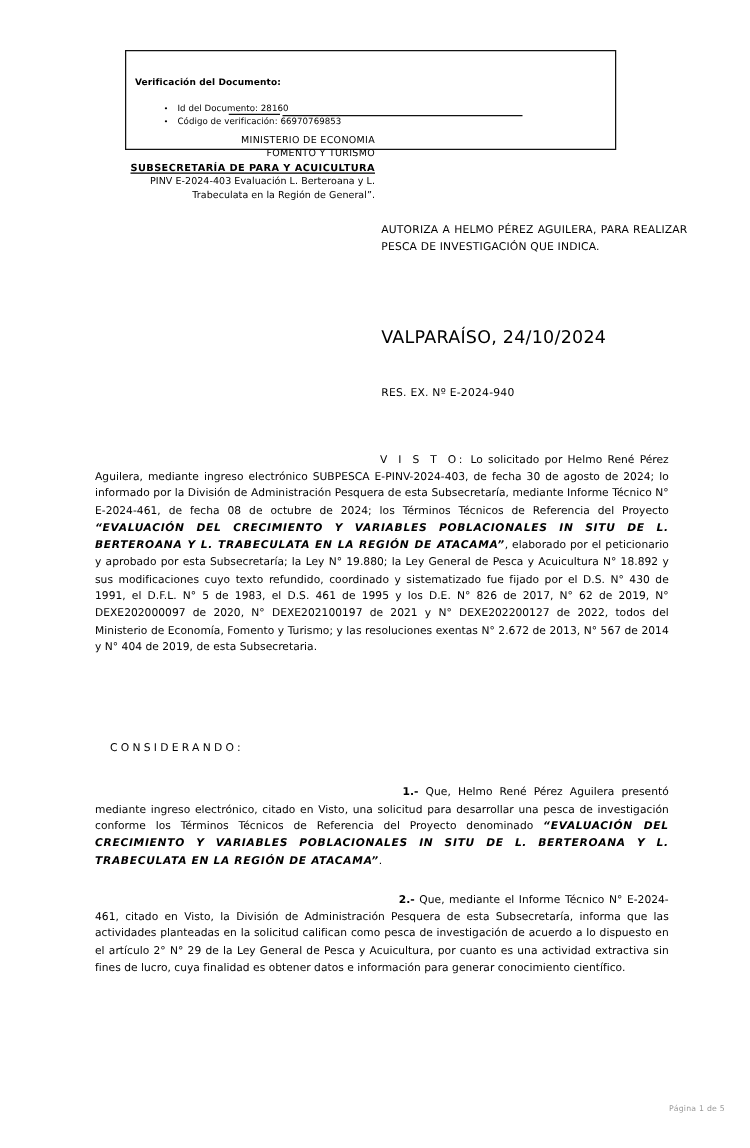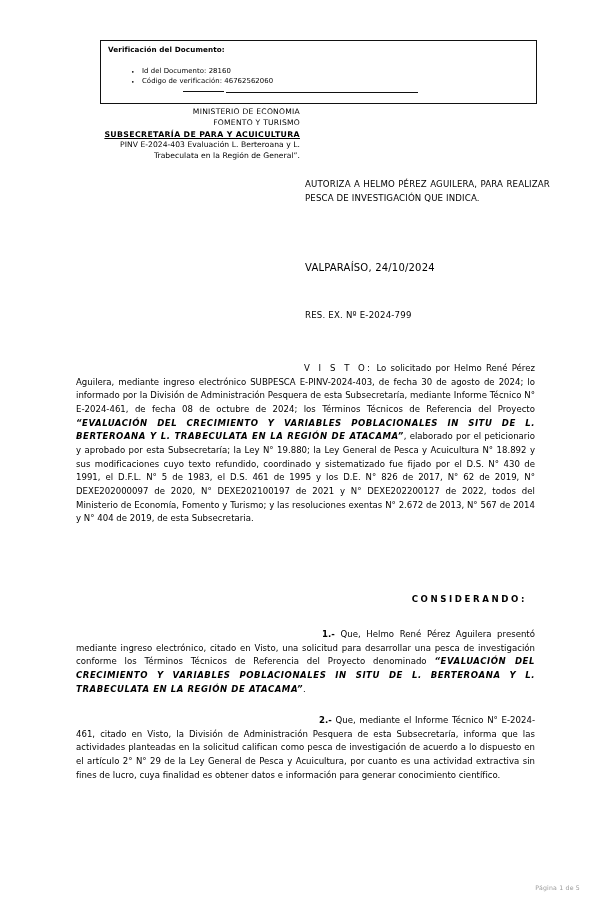--- a/index.html
+++ b/index.html
@@ -21,24 +21,24 @@
     position: absolute;
     inset: 0;
     background: #ffffff;
   }
 
   
   .verif-box {
     position: absolute;
     left: 100px;
     top: 40px;
-    width: 437px;
+    width: 393px;
     border: 1.3px solid #111;
     background: #fff;
-    padding: 4px 5px 4px 7px;
+    padding: 20px 5px 4px 7px;
     box-sizing: border-box;
   }
   .verif-title {
     font-size: 7.2px;
     font-weight: bold;
     letter-spacing: 0.1px;
     line-height: 1.25;
     margin-bottom: 1px;
   }
   .verif-list {
@@ -112,21 +112,21 @@
     line-height: 1.62;
     text-align: justify;
     text-align-last: left;
     letter-spacing: 0.15px;
   }
 
   .place-date {
     position: absolute;
     left: 305px;
     top: 262px;
-    font-size: 10px;
+    font-size: 14px;
     letter-spacing: 0.2px;
   }
 
   .res-number {
     position: absolute;
     left: 305px;
     top: 310px;
     font-size: 8.6px;
     letter-spacing: 0.2px;
   }
@@ -137,26 +137,26 @@
     left: 76px;
     width: 459px;
     font-size: 8.55px;
     line-height: 1.60;
     text-align: justify;
     letter-spacing: 0.02px;
   }
   #visto-block { top: 362px; }
   #considerando-heading {
     position: absolute;
-    left: 68px;
+    left: 88px;
     top: 594px;
     width: 459px;
-    text-align: right;
+    text-align: left;
     font-size: 8.6px;
-    font-weight: bold;
+    font-weight: normal;
     letter-spacing: 2.6px;
   }
   #considerando-1 { top: 628px; }
   #considerando-2 { top: 714px; }
   .kw-visto {
     font-weight: normal;
     letter-spacing: 2.3px;
   }
   .num-lead { font-weight: bold; }
   .proj-title {
@@ -189,41 +189,41 @@
 
   <div class="verif-box">
     <div class="verif-title">Verificación del Documento:</div>
     <ul class="verif-list">
       <li>
         <span class="bullet">•</span>
         <span>Id del Documento: 28160</span>
       </li>
       <li>
         <span class="bullet">•</span>
-        <span>Código de verificación: 46762562060</span>
+        <span>Código de verificación: 66970769853</span>
       </li>
     </ul>
   </div>
 
   <div class="rule-left"></div>
   <div class="rule-right"></div>
 
   <div class="letterhead">
     <div class="lh-line">MINISTERIO DE ECONOMIA</div>
     <div class="lh-line">FOMENTO Y TURISMO</div>
     <div class="lh-org">SUBSECRETARÍA DE PARA Y ACUICULTURA</div>
     <div class="lh-proj">PINV E-2024-403 Evaluación L. Berteroana y L.</div>
     <div class="lh-proj">Trabeculata en la Región de General”.</div>
   </div>
 
   <div class="doc-subject">AUTORIZA A HELMO PÉREZ AGUILERA, PARA REALIZAR PESCA DE INVESTIGACIÓN QUE INDICA.</div>
 
   <div class="place-date">VALPARAÍSO, 24/10/2024</div>
 
-  <div class="res-number">RES. EX. Nº E-2024-799</div>
+  <div class="res-number">RES. EX. Nº E-2024-940</div>
 
   <div class="body-block lead-indent" id="visto-block">
     <span class="kw-visto">V I S T O:</span><span> Lo solicitado por Helmo René Pérez Aguilera, mediante ingreso electrónico SUBPESCA E-PINV-2024-403, de fecha 30 de agosto de 2024; lo informado por la División de Administración Pesquera de esta Subsecretaría, mediante Informe Técnico N° E-2024-461, de fecha 08 de octubre de 2024; los Términos Técnicos de Referencia del Proyecto </span><span class="proj-title">“EVALUACIÓN DEL CRECIMIENTO Y VARIABLES POBLACIONALES IN SITU DE L. BERTEROANA Y L. TRABECULATA EN LA REGIÓN DE ATACAMA”</span><span>, elaborado por el peticionario y aprobado por esta Subsecretaría; la Ley N° 19.880; la Ley General de Pesca y Acuicultura N° 18.892 y sus modificaciones cuyo texto refundido, coordinado y sistematizado fue fijado por el D.S. N° 430 de 1991, el D.F.L. N° 5 de 1983, el D.S. 461 de 1995 y los D.E. N° 826 de 2017, N° 62 de 2019, N° DEXE202000097 de 2020, N° DEXE202100197 de 2021 y N° DEXE202200127 de 2022, todos del Ministerio de Economía, Fomento y Turismo; y las resoluciones exentas N° 2.672 de 2013, N° 567 de 2014 y N° 404 de 2019, de esta Subsecretaria.</span>
   </div>
 
   <div id="considerando-heading">CONSIDERANDO:</div>
 
   <div class="body-block lead-indent-2" id="considerando-1">
     <span class="num-lead">1.-</span><span> Que, Helmo René Pérez Aguilera presentó mediante ingreso electrónico, citado en Visto, una solicitud para desarrollar una pesca de investigación conforme los Términos Técnicos de Referencia del Proyecto denominado </span><span class="proj-title">“EVALUACIÓN DEL CRECIMIENTO Y VARIABLES POBLACIONALES IN SITU DE L. BERTEROANA Y L. TRABECULATA EN LA REGIÓN DE ATACAMA”</span><span>.</span>
   </div>

